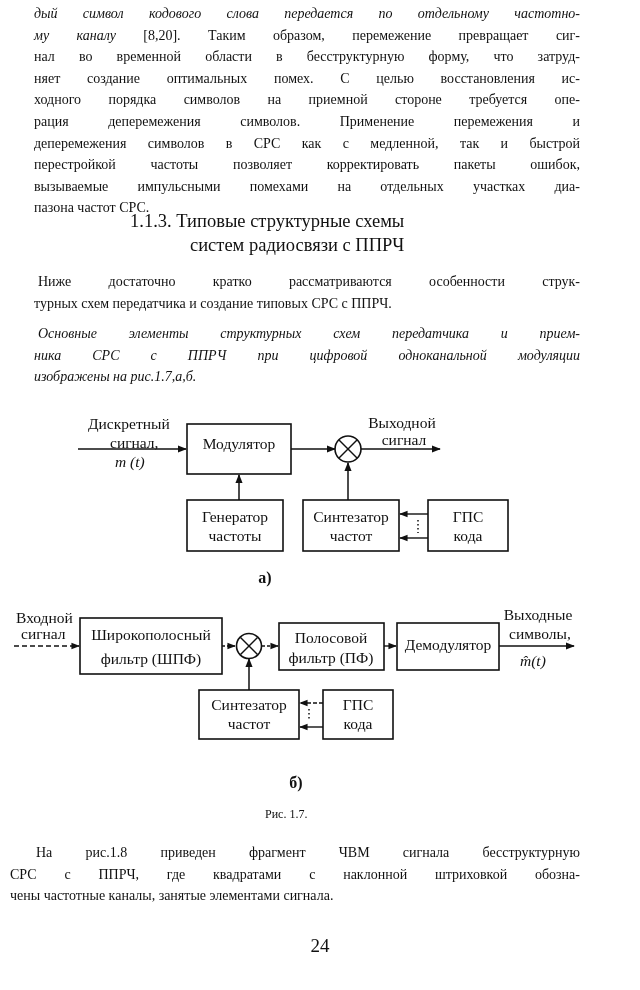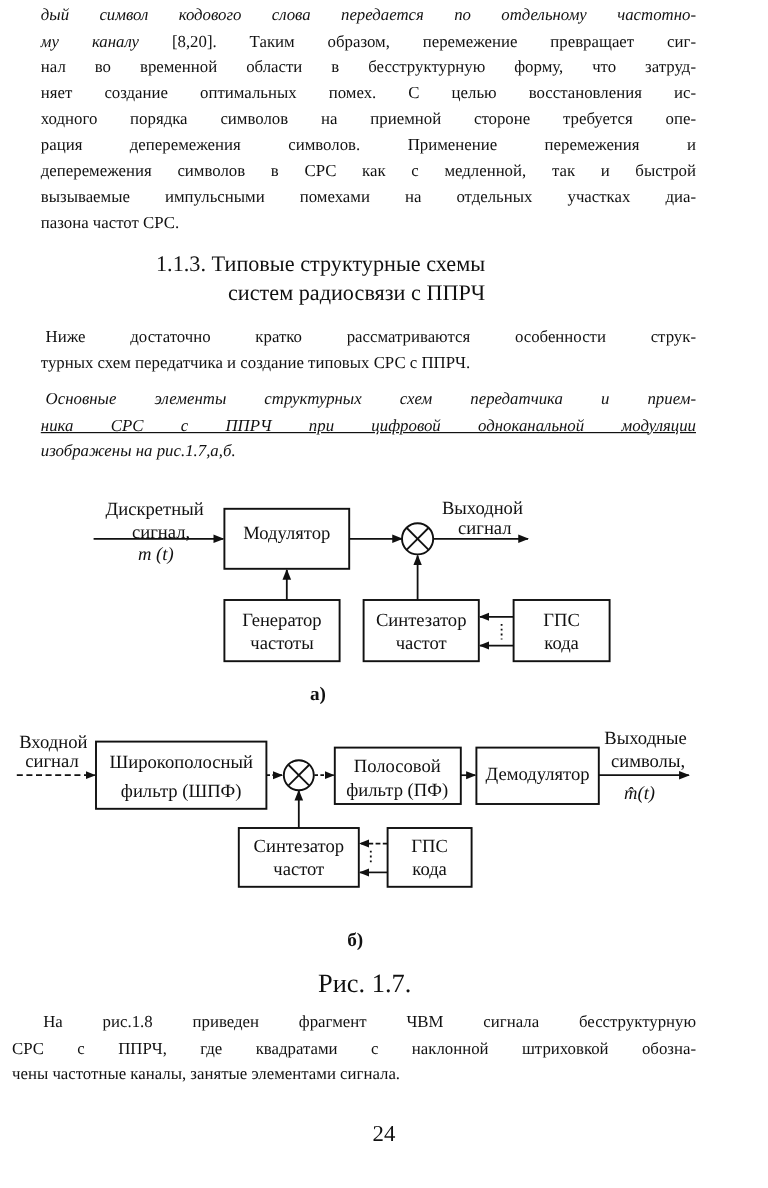--- a/index.html
+++ b/index.html
@@ -9,54 +9,55 @@
           text-align: justify; margin: 0; }
   .para .line { display: block; text-align: justify; text-align-last: justify; white-space: nowrap; }
   .para .line.last { text-align-last: left; }
   .it { font-style: italic; }
   .heading { position: absolute; left: 0; width: 640px; font-size: 18.5px; line-height: 23px; margin: 0; }
   .heading span { display: block; position: absolute; white-space: nowrap; }
   .diagram { position: absolute; left: 0; top: 0; width: 640px; height: 990px; }
   .diagram text { font-family: "Liberation Serif", "DejaVu Serif", serif; fill: #111; }
   .lbl { font-size: 15.5px; }
   .lbl-b { font-size: 15.5px; }
-  .caption { position: absolute; font-size: 22px; white-space: nowrap; }
+  .caption { position: absolute; font-size: 12px; white-space: nowrap; }
   .pagenum { position: absolute; left: 0; width: 640px; text-align: center; top: 935px; font-size: 19px; }
 </style>
 </head>
 <body>
 
 <div class="para" style="top:3px;">
   <span class="line"><span class="it">дый символ кодового слова передается по отдельному частотно-</span></span>
   <span class="line"><span class="it">му каналу </span><span>[8,20]. Таким образом, перемежение превращает сиг-</span></span>
   <span class="line">нал во временной области в бесструктурную форму, что затруд-</span>
   <span class="line">няет создание оптимальных помех. С целью восстановления ис-</span>
   <span class="line">ходного порядка символов на приемной стороне требуется опе-</span>
   <span class="line">рация деперемежения символов. Применение перемежения и</span>
   <span class="line">деперемежения символов в СРС как с медленной, так и быстрой</span>
+  <span class="line">перестройкой частоты позволяет корректировать пакеты ошибок,</span>
   <span class="line">вызываемые импульсными помехами на отдельных участках диа-</span>
   <span class="line last">пазона частот СРС.</span>
 </div>
 
 <div class="heading" style="top:210px;">
   <span style="left:130px; top:0;">1.1.3. Типовые структурные схемы</span>
   <span style="left:190px; top:24px;">систем радиосвязи с ППРЧ</span>
 </div>
 
 <div class="para" style="top:271px;">
   <span class="line" style="padding-left:0;"><span style="display:inline-block;width:0;"></span></span>
 </div>
 <div class="para" style="top:271px; left:38px; width:542px;">
   <span class="line">Ниже достаточно кратко рассматриваются особенности струк-</span>
   <span class="line last" style="margin-left:-4px;">турных схем передатчика и создание типовых СРС с ППРЧ.</span>
 </div>
 
 <div class="para it" style="top:323px; left:38px; width:542px;">
   <span class="line">Основные элементы структурных схем передатчика и прием-</span>
-  <span class="line" style="margin-left:-4px;text-decoration:underline;">ника СРС с ППРЧ при цифровой одноканальной модуляции</span>
+  <span class="line" style="margin-left:-4px;">ника СРС с ППРЧ при цифровой одноканальной модуляции</span>
   <span class="line last" style="margin-left:-4px;">изображены на рис.1.7,а,б.</span>
 </div>
 
 <svg class="diagram" viewBox="0 0 640 990">
   <defs>
     <marker id="arr" viewBox="0 0 10 10" refX="9" refY="5" markerWidth="6" markerHeight="6" orient="auto-start-reverse">
       <path d="M0,1 L10,5 L0,9 z" fill="#111"></path>
     </marker>
   </defs>
 

